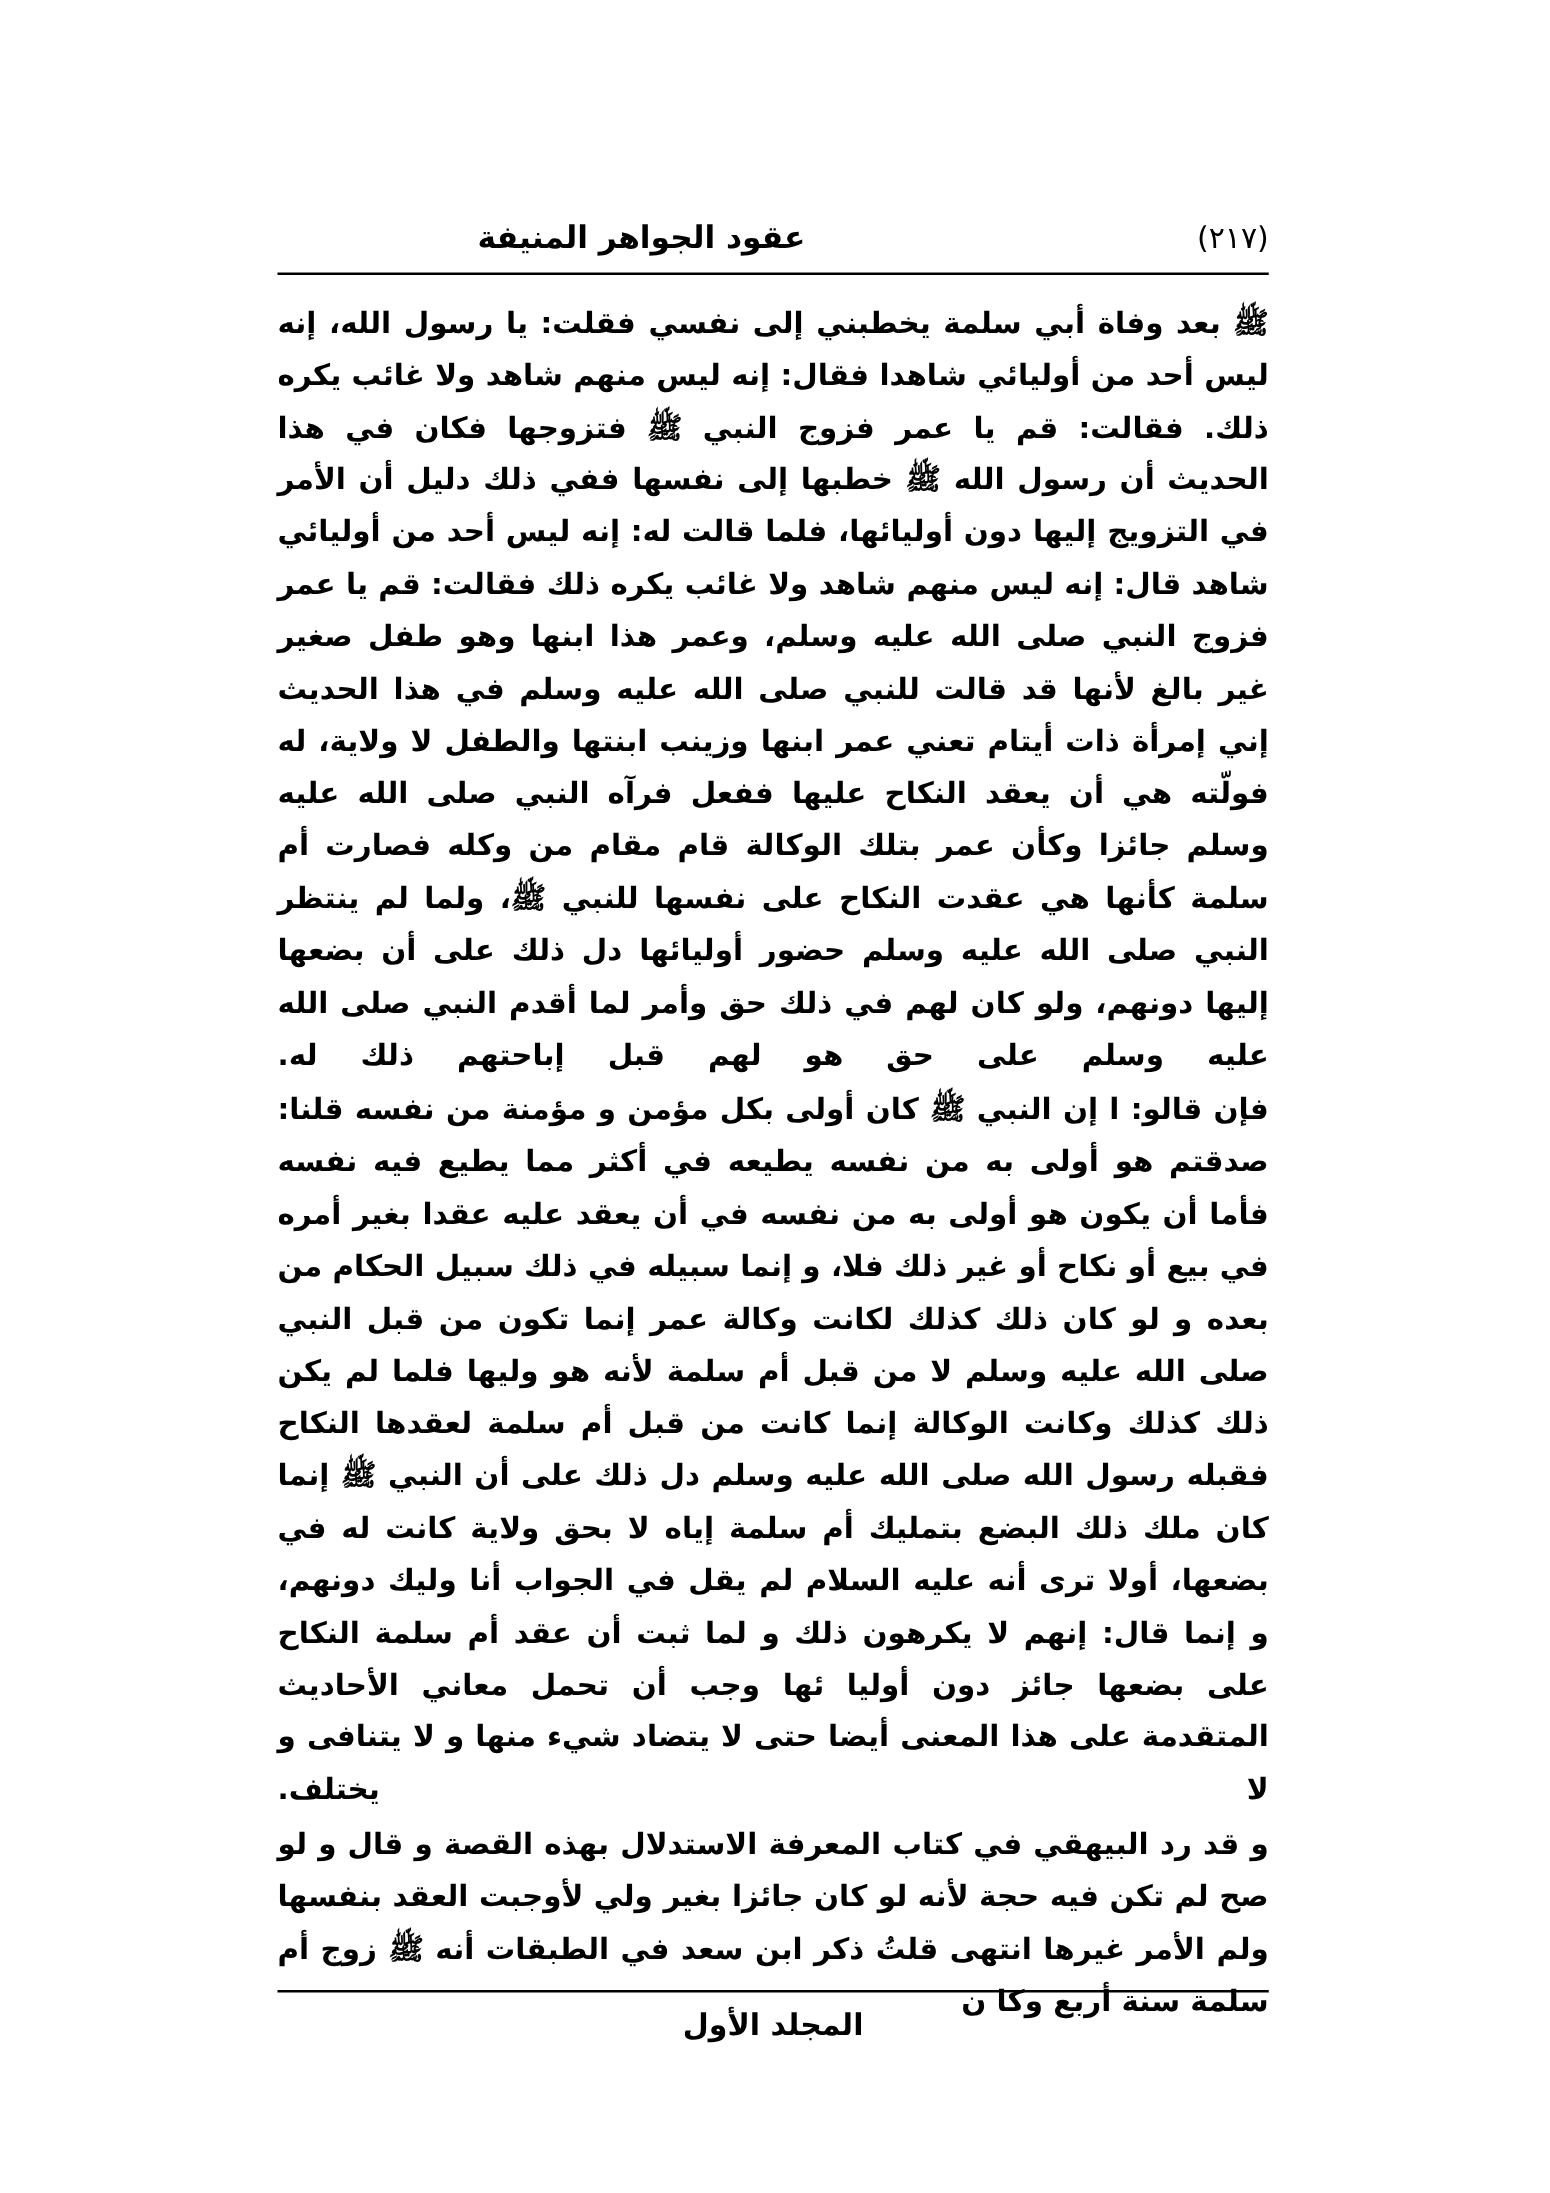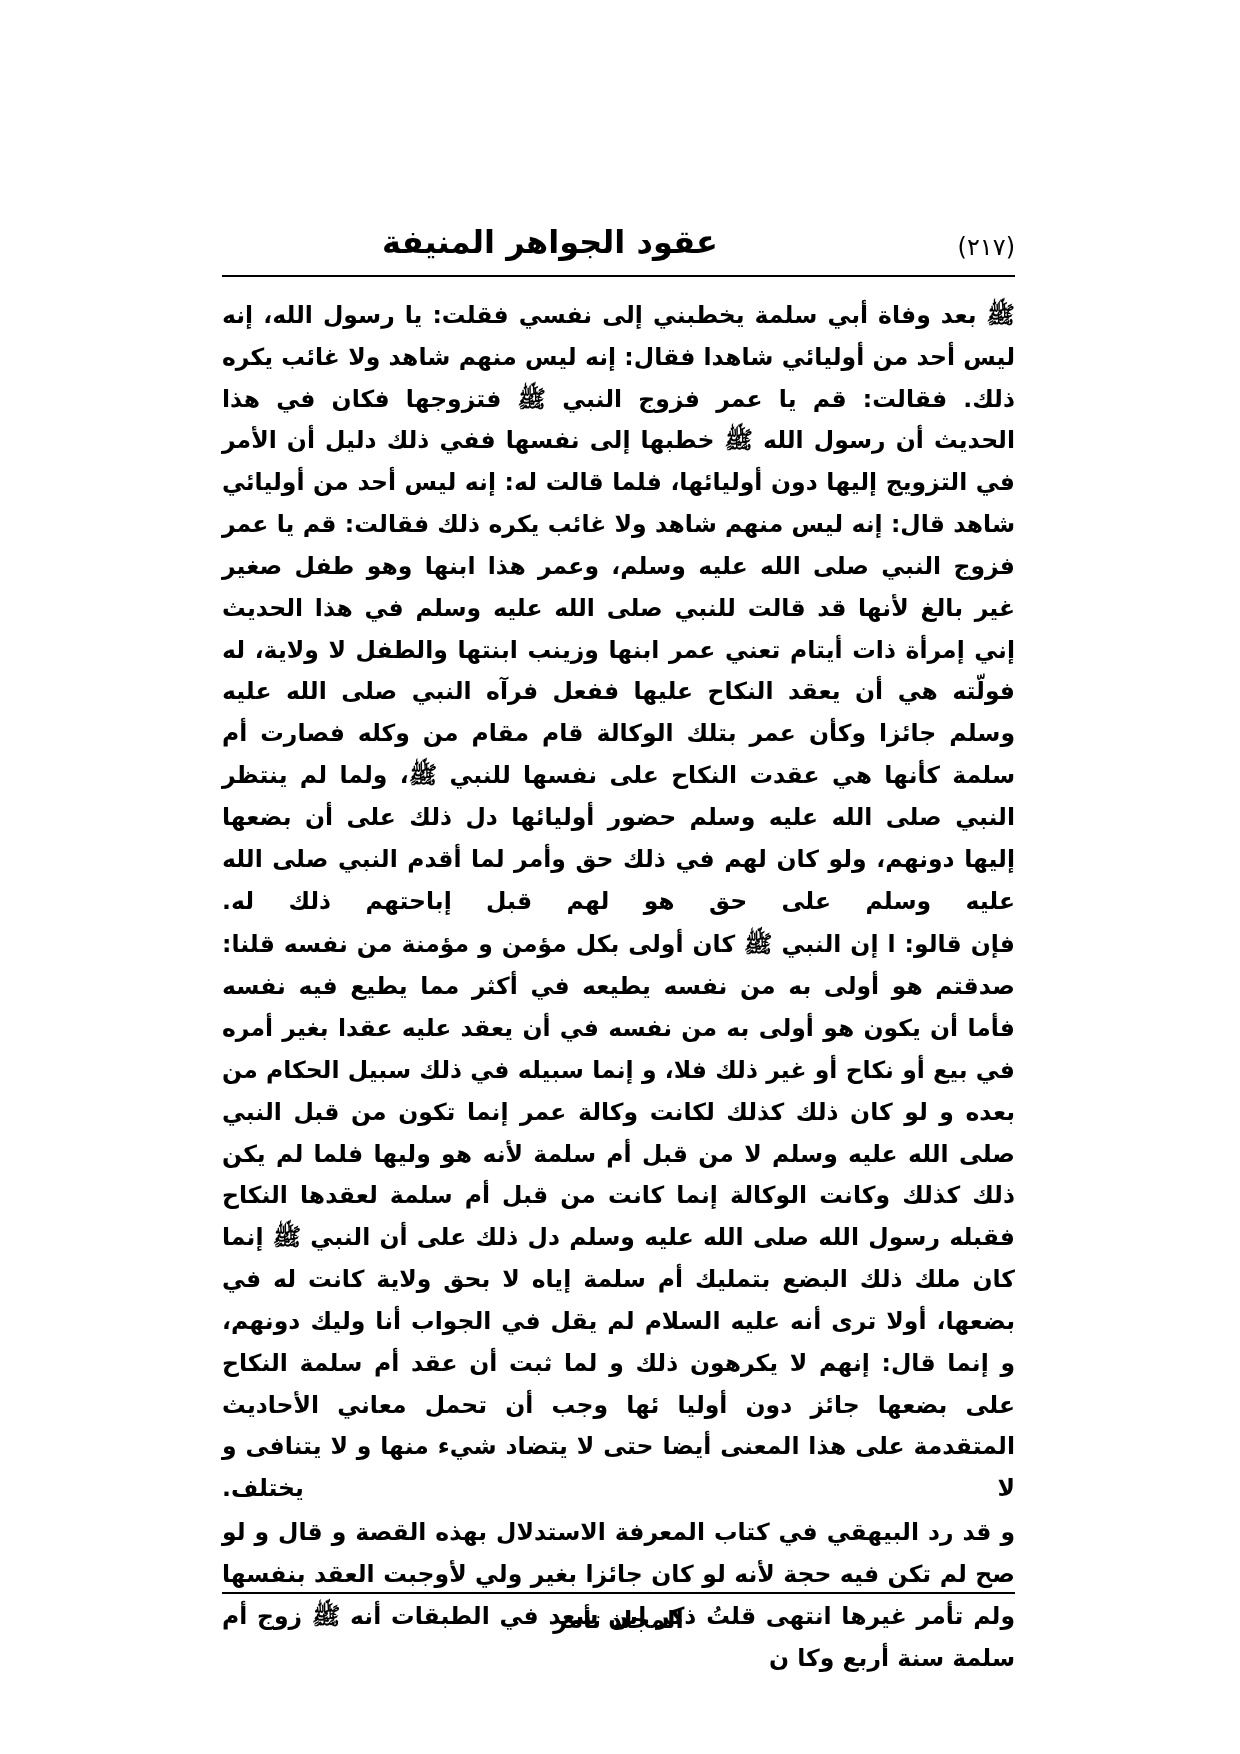--- a/index.html
+++ b/index.html
@@ -26,26 +26,25 @@
   
   .header {
     display: flex;
     flex-direction: row-reverse;
     justify-content: space-between;
     align-items: flex-end;
     direction: rtl;
     padding-bottom: 10px;
   }
   .header-title {
-    font-size: 32px;
+    font-size: 25px;
     font-weight: 700;
     letter-spacing: 0px;
     margin-left: 160px;
     white-space: nowrap;
-    margin-top: 48px;
   }
   .page-number {
     font-size: 24px;
     font-weight: 400;
     direction: rtl;
     white-space: nowrap;
   }
   .rule-top {
     border-top: 2.5px solid #000;
     margin-top: 4px;
@@ -98,21 +97,21 @@
 
   <div class="header">
     <div class="header-title">عقود الجواهر المنيفة</div>
     <div class="page-number">(٢١٧)</div>
   </div>
   <div class="rule-top"></div>
 
   <div class="content">
     <p>ﷺ بعد وفاة أبي سلمة يخطبني إلى نفسي فقلت: يا رسول الله، إنه ليس أحد من أوليائي شاهدا فقال: إنه ليس منهم شاهد ولا غائب يكره ذلك. فقالت: قم يا عمر فزوج النبي ﷺ فتزوجها فكان في هذا الحديث أن رسول الله ﷺ خطبها إلى نفسها ففي ذلك دليل أن الأمر في التزويج إليها دون أوليائها، فلما قالت له: إنه ليس أحد من أوليائي شاهد قال: إنه ليس منهم شاهد ولا غائب يكره ذلك فقالت: قم يا عمر فزوج النبي صلى الله عليه وسلم، وعمر هذا ابنها وهو طفل صغير غير بالغ لأنها قد قالت للنبي صلى الله عليه وسلم في هذا الحديث إني إمرأة ذات أيتام تعني عمر ابنها وزينب ابنتها والطفل لا ولاية، له فولّته هي أن يعقد النكاح عليها ففعل فرآه النبي صلى الله عليه وسلم جائزا وكأن عمر بتلك الوكالة قام مقام من وكله فصارت أم سلمة كأنها هي عقدت النكاح على نفسها للنبي ﷺ، ولما لم ينتظر النبي صلى الله عليه وسلم حضور أوليائها دل ذلك على أن بضعها إليها دونهم، ولو كان لهم في ذلك حق وأمر لما أقدم النبي صلى الله عليه وسلم على حق هو لهم قبل إباحتهم ذلك له.</p>
     <p class="indent-start">فإن قالو: ا إن النبي ﷺ كان أولى بكل مؤمن و مؤمنة من نفسه قلنا: صدقتم هو أولى به من نفسه يطيعه في أكثر مما يطيع فيه نفسه فأما أن يكون هو أولى به من نفسه في أن يعقد عليه عقدا بغير أمره في بيع أو نكاح أو غير ذلك فلا، و إنما سبيله في ذلك سبيل الحكام من بعده و لو كان ذلك كذلك لكانت وكالة عمر إنما تكون من قبل النبي صلى الله عليه وسلم لا من قبل أم سلمة لأنه هو وليها فلما لم يكن ذلك كذلك وكانت الوكالة إنما كانت من قبل أم سلمة لعقدها النكاح فقبله رسول الله صلى الله عليه وسلم دل ذلك على أن النبي ﷺ إنما كان ملك ذلك البضع بتمليك أم سلمة إياه لا بحق ولاية كانت له في بضعها، أولا ترى أنه عليه السلام لم يقل في الجواب أنا وليك دونهم، و إنما قال: إنهم لا يكرهون ذلك و لما ثبت أن عقد أم سلمة النكاح على بضعها جائز دون أوليا ئها وجب أن تحمل معاني الأحاديث المتقدمة على هذا المعنى أيضا حتى لا يتضاد شيء منها و لا يتنافى و لا يختلف.</p>
-    <p class="indent-start last-line-right">و قد رد البيهقي في كتاب المعرفة الاستدلال بهذه القصة و قال و لو صح لم تكن فيه حجة لأنه لو كان جائزا بغير ولي لأوجبت العقد بنفسها ولم تأمر غيرها انتهى قلتُ ذكر ابن سعد في الطبقات أنه ﷺ زوج أم سلمة سنة أربع وكا ن</p>
+    <p class="indent-start last-line-right">و قد رد البيهقي في كتاب المعرفة الاستدلال بهذه القصة و قال و لو صح لم تكن فيه حجة لأنه لو كان جائزا بغير ولي لأوجبت العقد بنفسها ولم الأمر غيرها انتهى قلتُ ذكر ابن سعد في الطبقات أنه ﷺ زوج أم سلمة سنة أربع وكا ن</p>
   </div>
 
   <div class="footer">
     <div class="rule-bottom"></div>
-    <div class="footer-text">المجلد تأمر</div>
+    <div class="footer-text">المجلد الأول</div>
   </div>
 
 </div>
 
 </body></html>

